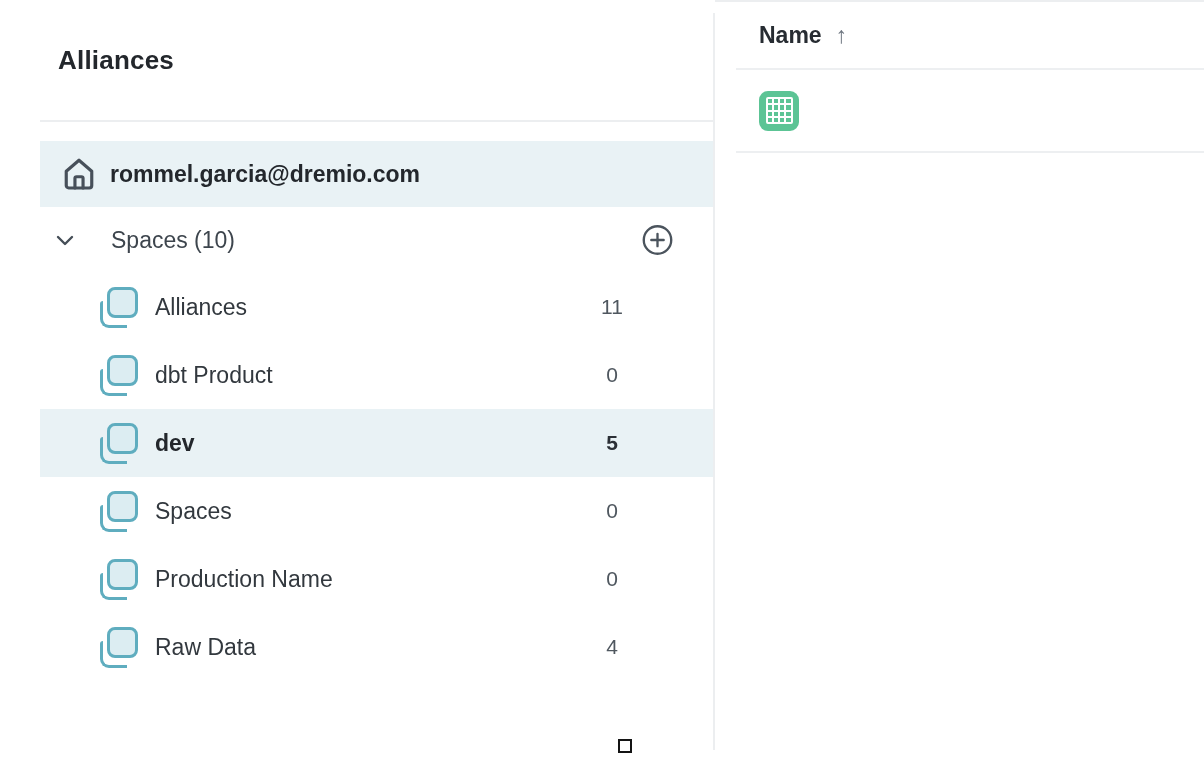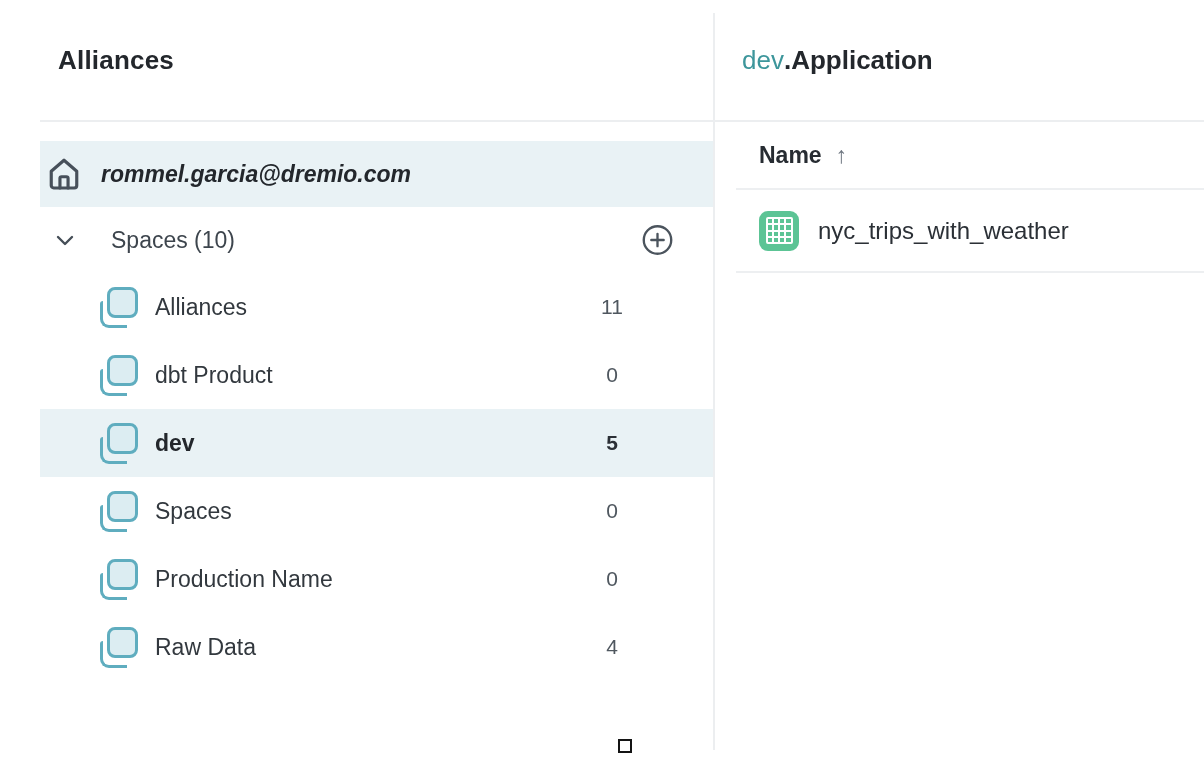--- a/index.html
+++ b/index.html
@@ -15,21 +15,21 @@
   
   .panel-title-row { height:120px; display:flex; align-items:center; }
   .h-divider { height:2px; background:#eceef0; }
 
   
   .left-panel .panel-title-row { padding-left:58px; }
   .panel-title { font-size:26px; font-weight:700; color:#23272c; letter-spacing:.2px; }
   .left-panel .h-divider { margin-left:40px; }
 
   .home-row { margin:19px 0 0 40px; height:66px; background:#e9f2f5;
-              display:flex; align-items:center; padding-left:6px; gap:19px; cursor:pointer;font-style:italic; }
+              display:flex; align-items:center; padding-left:21px; gap:13px; cursor:pointer; }
   .home-row svg { flex:0 0 auto; }
   .home-email { font-size:23px; font-weight:700; color:#23272c; }
 
   .spaces-header { height:66px; display:flex; align-items:center; padding-left:53px; position:relative; }
   .chev { display:flex; cursor:pointer; }
   .spaces-label { margin-left:34px; font-size:23px; color:#3d454d; }
   .add-space-btn { position:absolute; left:641px; top:50%; transform:translateY(-50%);
                    width:33px; height:33px; border:none; background:transparent; cursor:pointer; padding:0; display:flex; }
 
   .space-row { position:relative; margin-left:40px; height:68px;
@@ -161,23 +161,20 @@
       <span class="space-count">4</span>
     </div>
 
     <div class="stray-square"></div>
   </aside>
 
   <div class="v-divider"></div>
 
   <main class="right-panel">
 
-    <div class="panel-title-row">
-      <h1 class="breadcrumb"><span class="crumb-space">dev</span><span class="crumb-sep">.</span><span class="crumb-title">Application</span></h1>
-    </div>
     <div class="h-divider"></div>
 
     <div class="table-header">
       <span class="col-name">Name</span>
       <span class="sort-arrow">↑</span>
     </div>
     <div class="table-line"></div>
 
     <div class="dataset-row">
       <span class="dataset-icon">
@@ -193,18 +190,17 @@
           <i></i>
             <i></i>
             <i></i>
             <i></i>
           <i></i>
             <i></i>
             <i></i>
             <i></i>
         </span>
       </span>
-      <span class="dataset-name">nyc_trips_with_weather</span>
     </div>
     <div class="table-line"></div>
 
   </main>
 </div>
 
 </body></html>

